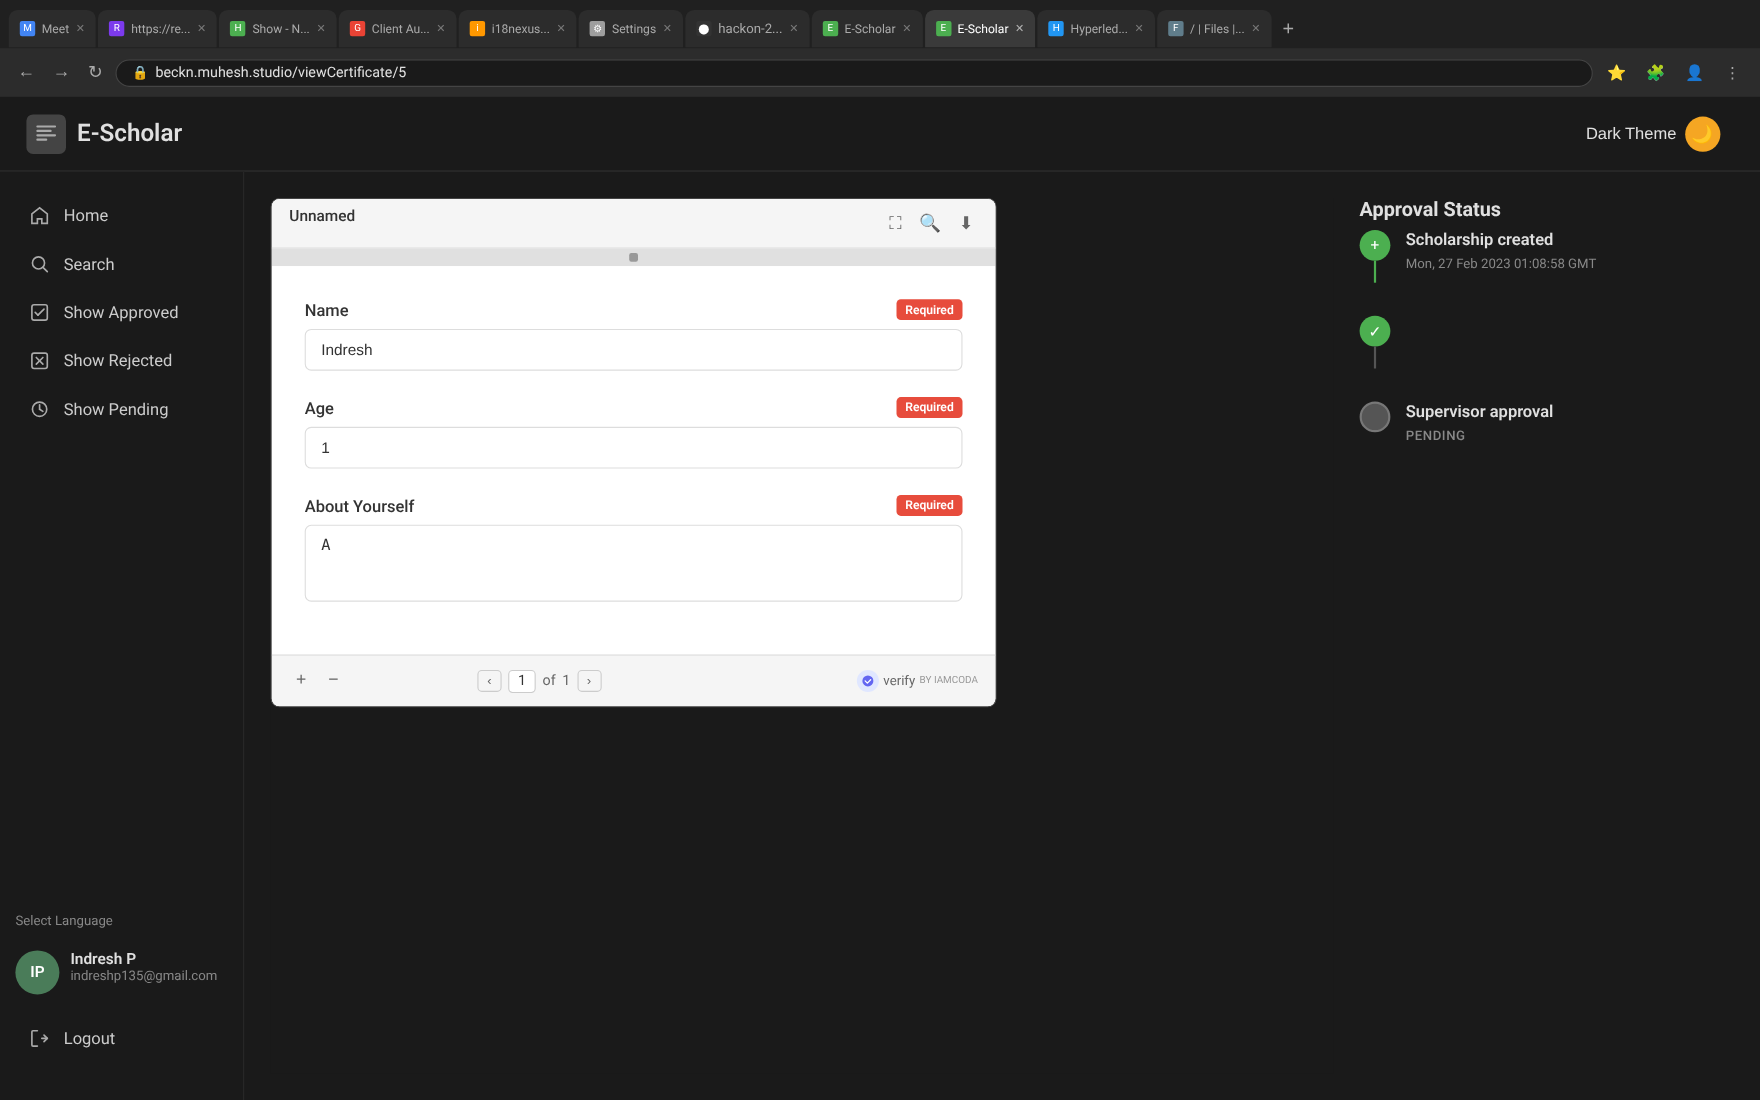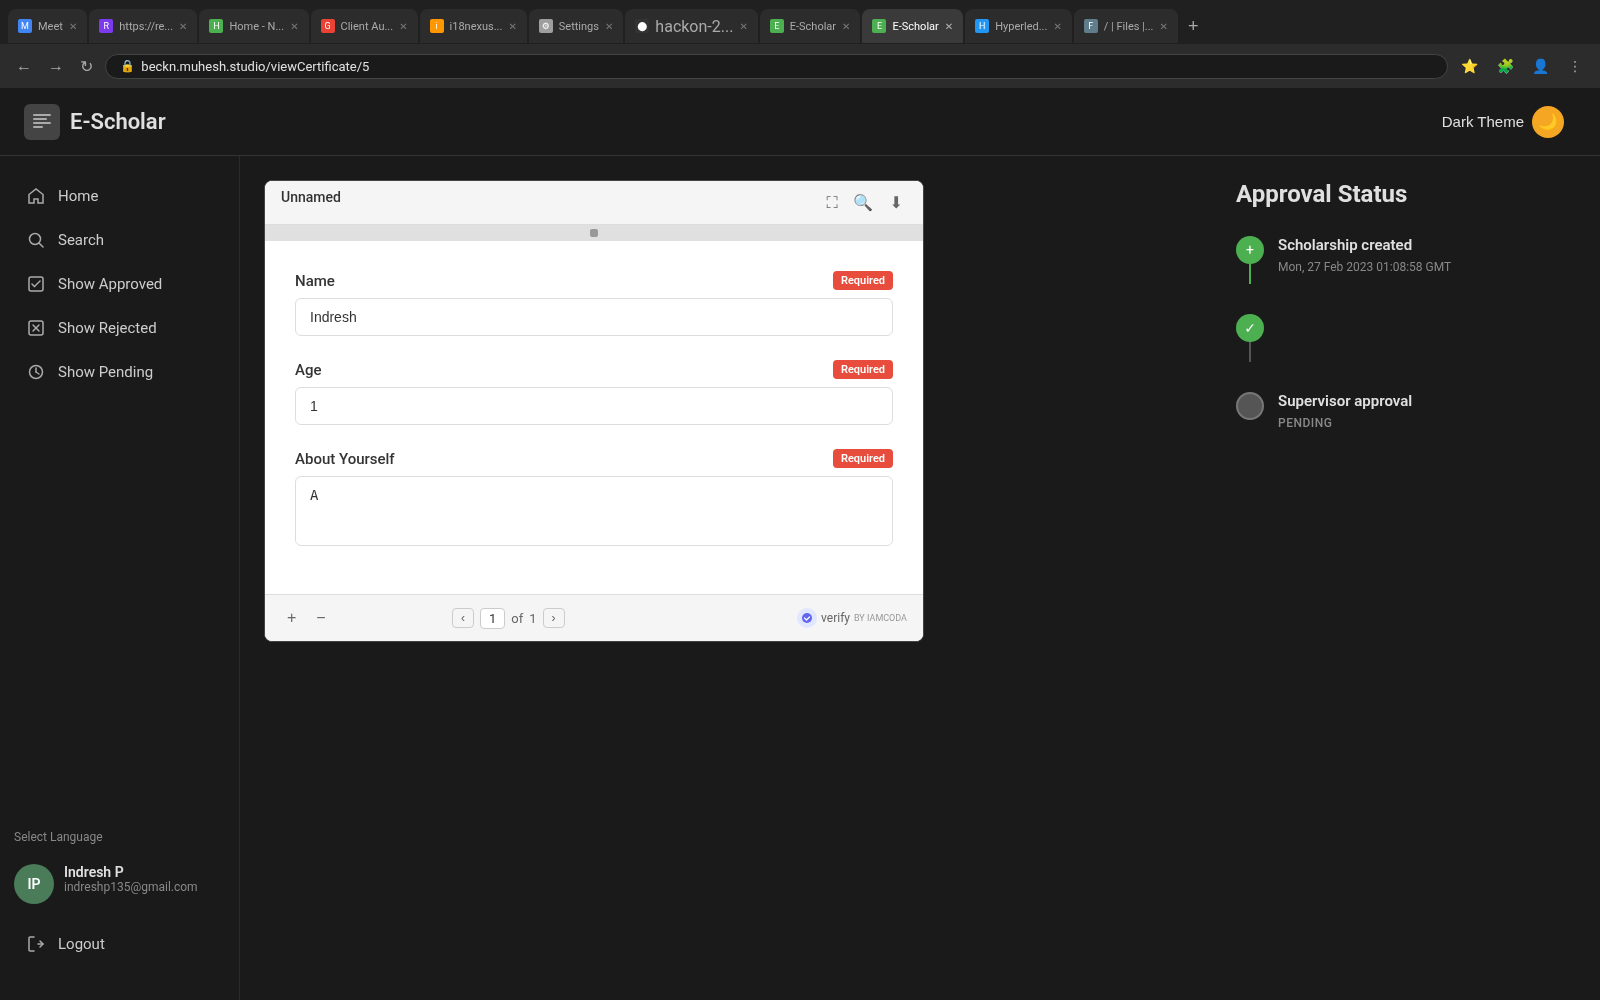--- a/index.html
+++ b/index.html
@@ -173,21 +173,21 @@
 
     
     .main-content {
       display: flex;
       flex: 1;
       overflow: hidden;
     }
 
     
     .sidebar {
-      width: 240px;
+      width: 222px;
       background: #1a1a1a;
       border-right: 1px solid #2a2a2a;
       display: flex;
       flex-direction: column;
       padding: 20px 0;
       flex-shrink: 0;
     }
     .sidebar-nav {
       flex: 1;
       padding: 0 12px;
@@ -436,24 +436,24 @@
       justify-content: center;
       font-size: 10px;
     }
 
     
     .approval-panel {
       width: 340px;
       flex-shrink: 0;
     }
     .approval-title {
-      font-size: 24px;
+      font-size: 18px;
       font-weight: 700;
       color: #e0e0e0;
-      margin-bottom: 28px;
+      margin-bottom: 8px;
     }
     .timeline {
       display: flex;
       flex-direction: column;
       position: relative;
     }
     .timeline-item {
       display: flex;
       gap: 14px;
       position: relative;
@@ -538,41 +538,41 @@
       <span style="font-size:11px;">Meet</span>
       <span class="tab-close">✕</span>
     </div>
     <div class="tab">
       <div class="tab-favicon" style="background:#7c3aed;display:flex;align-items:center;justify-content:center;font-size:9px;color:#fff;border-radius:2px;">R</div>
       <span style="font-size:11px;">https://re...</span>
       <span class="tab-close">✕</span>
     </div>
     <div class="tab">
       <div class="tab-favicon" style="background:#4caf50;display:flex;align-items:center;justify-content:center;font-size:9px;color:#fff;border-radius:2px;">H</div>
-      <span style="font-size:11px;">Home - N...</span>
+      <span style="font-size:11px;">Show - N...</span>
       <span class="tab-close">✕</span>
     </div>
     <div class="tab">
       <div class="tab-favicon" style="background:#ea4335;display:flex;align-items:center;justify-content:center;font-size:9px;color:#fff;border-radius:2px;">G</div>
       <span style="font-size:11px;">Client Au...</span>
       <span class="tab-close">✕</span>
     </div>
     <div class="tab">
       <div class="tab-favicon" style="background:#ff9800;display:flex;align-items:center;justify-content:center;font-size:9px;color:#fff;border-radius:2px;">i</div>
       <span style="font-size:11px;">i18nexus...</span>
       <span class="tab-close">✕</span>
     </div>
     <div class="tab">
       <div class="tab-favicon" style="background:#9e9e9e;display:flex;align-items:center;justify-content:center;font-size:9px;color:#fff;border-radius:2px;">⚙</div>
       <span style="font-size:11px;">Settings</span>
       <span class="tab-close">✕</span>
     </div>
     <div class="tab">
       <div class="tab-favicon" style="background:#333;display:flex;align-items:center;justify-content:center;font-size:9px;color:#fff;border-radius:2px;">⬤</div>
-      <span style="font-size:16px;">hackon-2...</span>
+      <span style="font-size:12px;">hackon-2...</span>
       <span class="tab-close">✕</span>
     </div>
     <div class="tab">
       <div class="tab-favicon" style="background:#4caf50;display:flex;align-items:center;justify-content:center;font-size:9px;color:#fff;border-radius:2px;">E</div>
       <span style="font-size:11px;">E-Scholar</span>
       <span class="tab-close">✕</span>
     </div>
     <div class="tab active">
       <div class="tab-favicon" style="background:#4caf50;display:flex;align-items:center;justify-content:center;font-size:9px;color:#fff;border-radius:2px;">E</div>
       <span style="font-size:11px;">E-Scholar</span>

